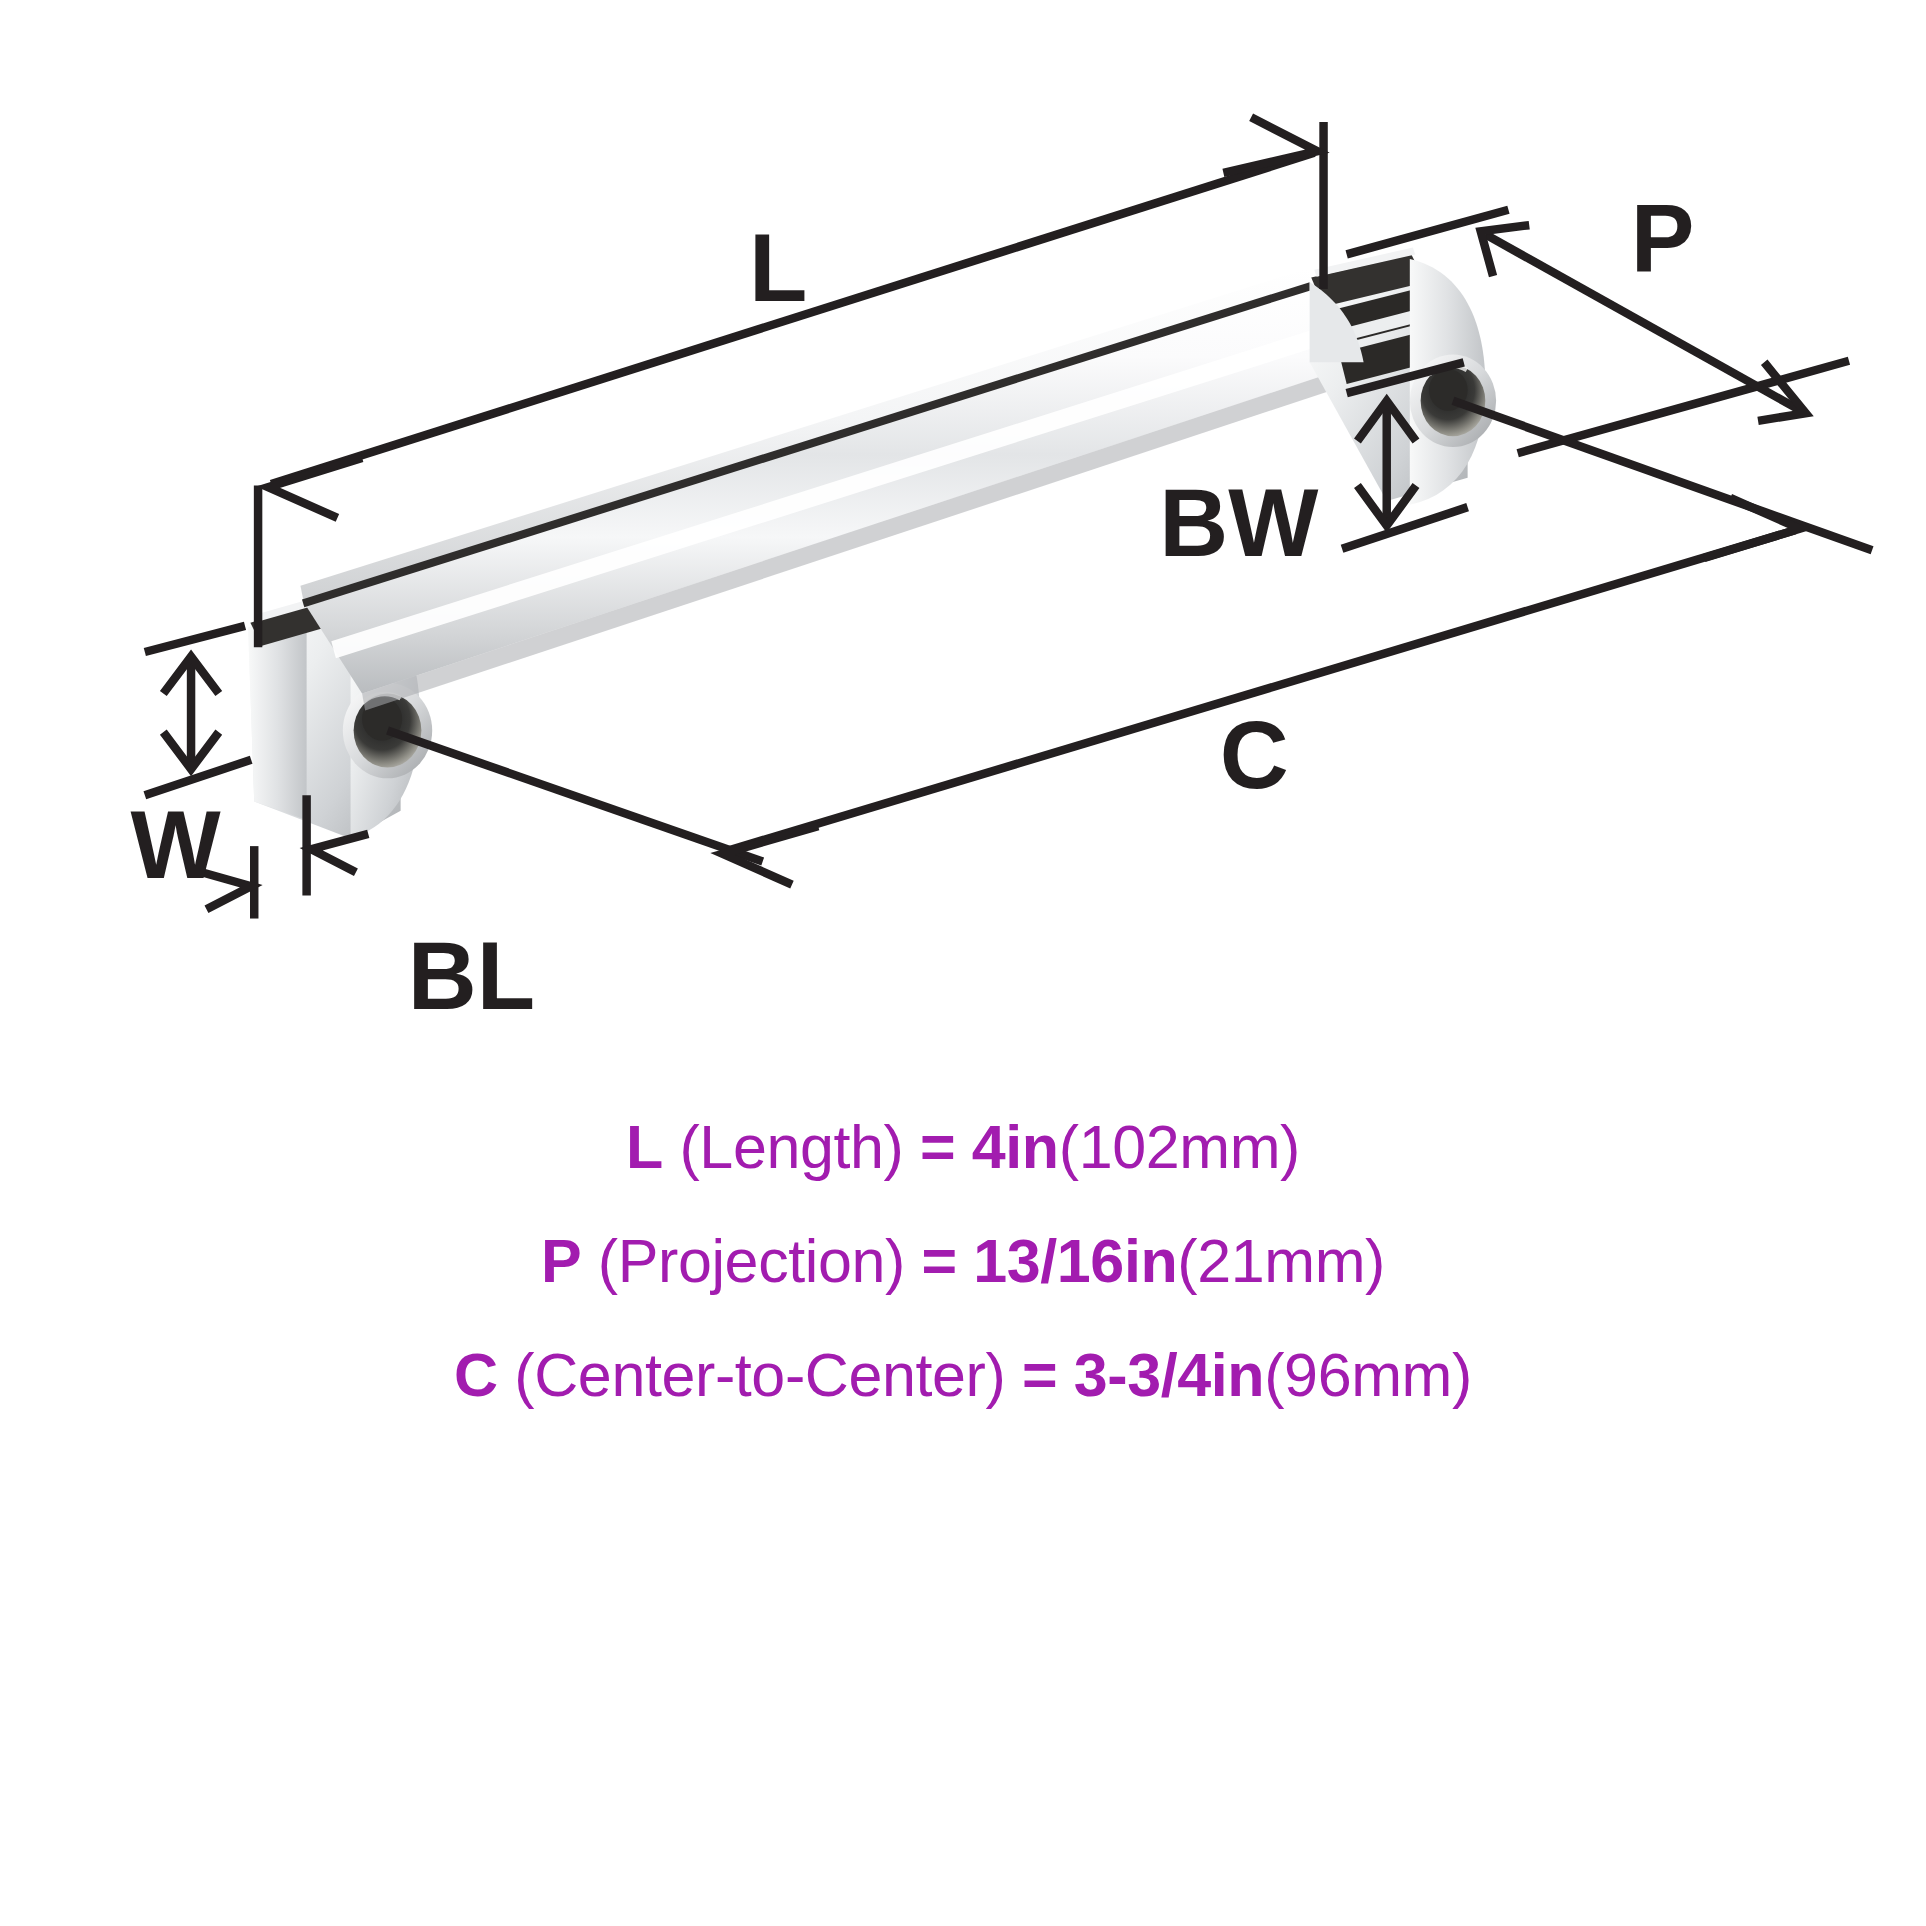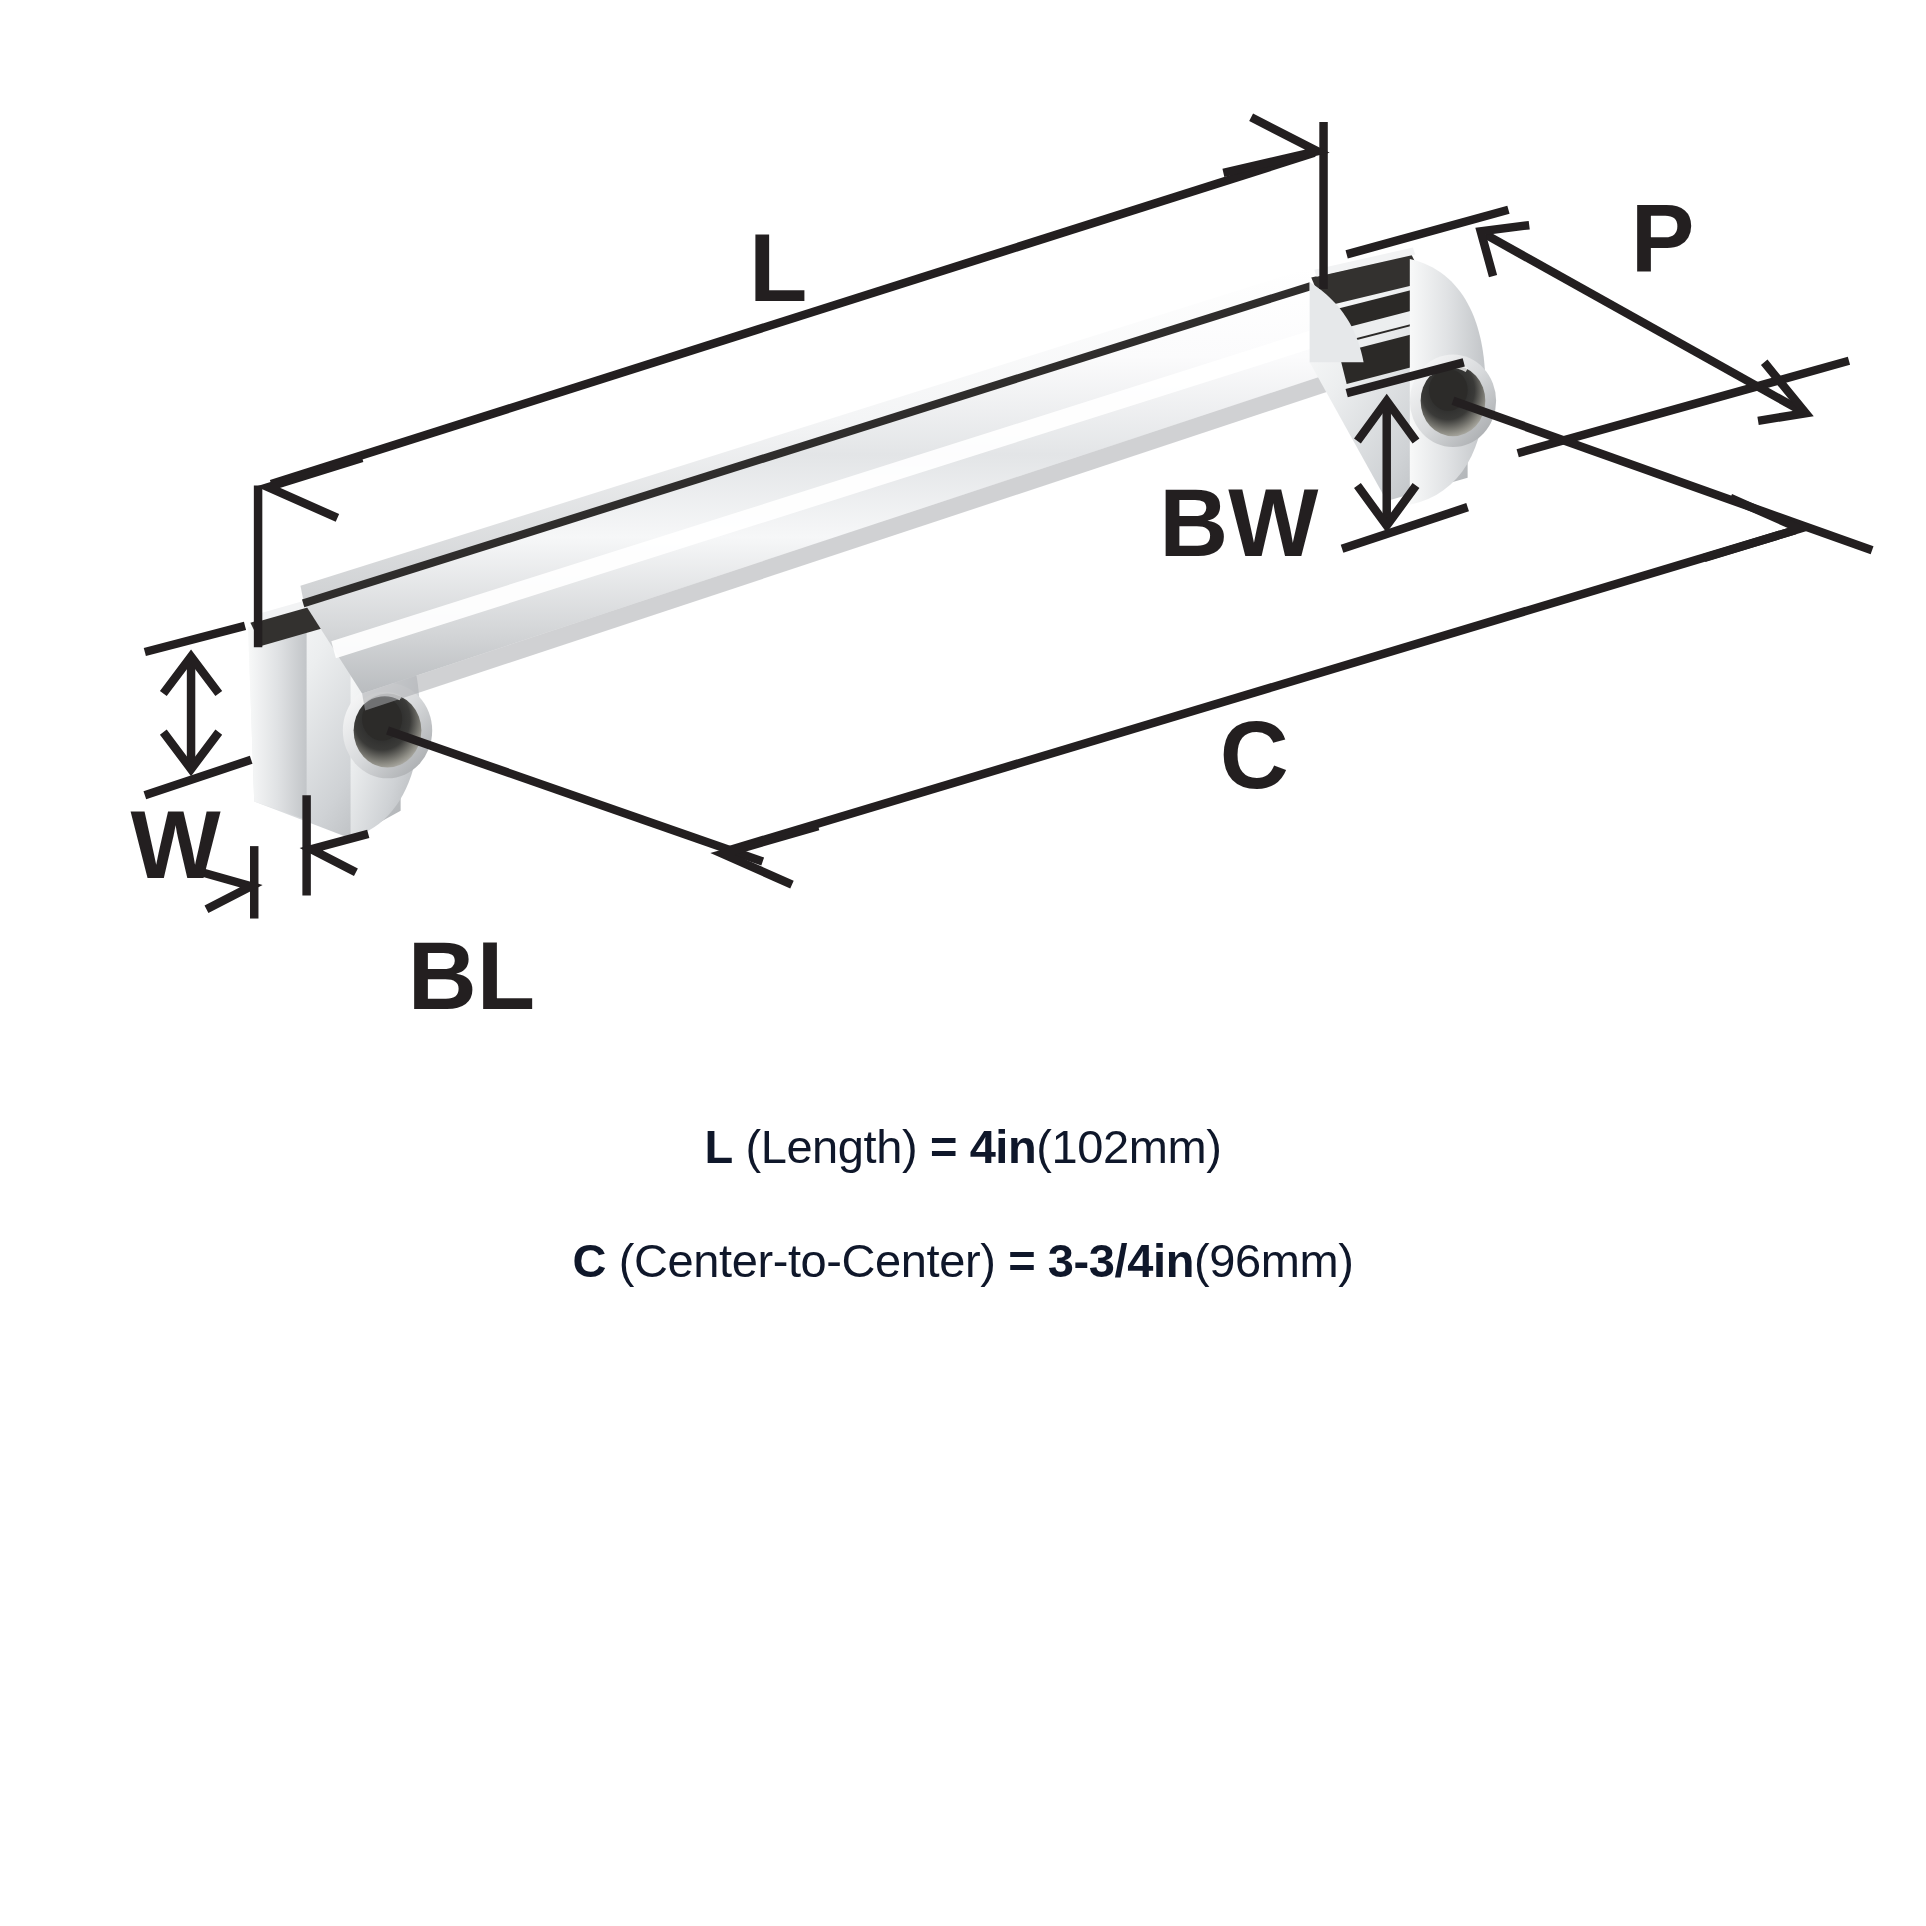--- a/index.html
+++ b/index.html
@@ -40,24 +40,24 @@
   }
   
   #spec-list {
     position: absolute;
     left: 0;
     top: 1090px;
     width: 1926px;
     text-align: center;
   }
   .spec-row {
-    font-size: 47px;
+    font-size: 61px;
     line-height: 114px;
     white-space: nowrap;
-    color: #0f172a;
+    color: #a21caf;
     letter-spacing: -0.4px;
   }
   .spec-code {
     font-weight: 700;
   }
   .spec-name {
     font-weight: 400;
   }
   .spec-eq {
     font-weight: 700;
@@ -266,20 +266,23 @@
     </svg>
   </div>
 
   <div id="spec-list">
 
     <div class="spec-row">
       <span class="spec-code">L</span><span class="spec-name"> (Length)</span><span class="spec-eq"> = </span><span class="spec-value">4in</span><span class="spec-metric">(102mm)</span>
     </div>
 
 
+    <div class="spec-row">
+      <span class="spec-code">P</span><span class="spec-name"> (Projection)</span><span class="spec-eq"> = </span><span class="spec-value">13/16in</span><span class="spec-metric">(21mm)</span>
+    </div>
 
     <div class="spec-row">
       <span class="spec-code">C</span><span class="spec-name"> (Center-to-Center)</span><span class="spec-eq"> = </span><span class="spec-value">3-3/4in</span><span class="spec-metric">(96mm)</span>
     </div>
 
 
 
   </div>
 </div>
 

